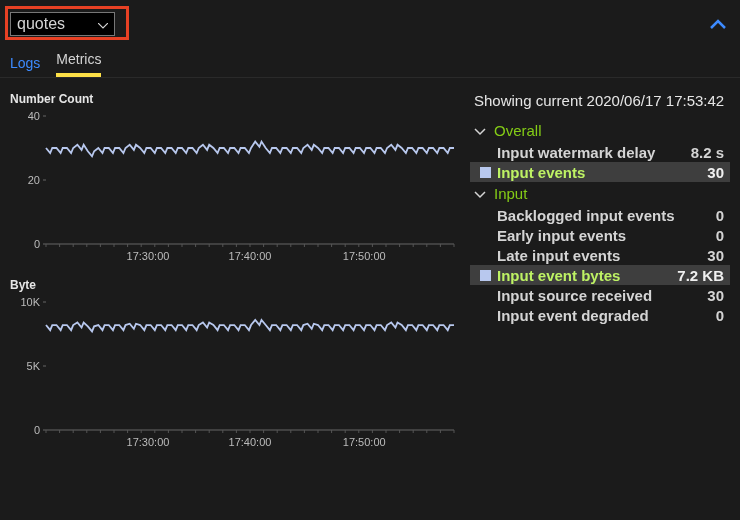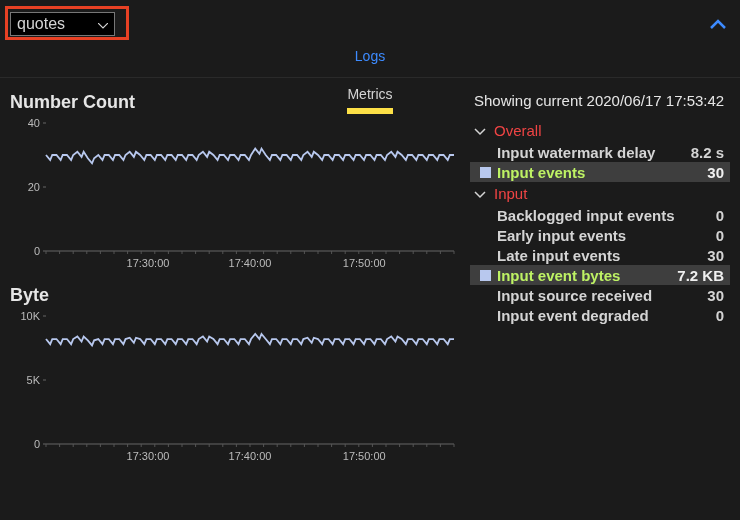--- a/index.html
+++ b/index.html
@@ -53,67 +53,66 @@
   .collapse-btn {
     color: #3d8bff;
     cursor: pointer;
     padding: 4px;
   }
   .tabs {
     display: flex;
     gap: 16px;
     padding: 0 10px;
     height: 30px;
-    align-items: center;
+    align-items: flex-end;
     border-bottom: 1px solid #2a2a2a;
-    flex-direction: column;
   }
   .tab {
     color: #d4d4d4;
     cursor: pointer;
     padding-bottom: 6px;
     font-size: 14px;
   }
   .tab.inactive { color: #3d8bff; }
   .tab.active {
-    border-bottom: 6px solid #fde047;
+    border-bottom: 4px solid #fde047;
   }
   .content {
     display: flex;
     padding: 14px 10px 10px 10px;
     gap: 10px;
   }
   .charts {
     flex: 1;
     min-width: 0;
   }
   .chart-block { margin-bottom: 10px; }
   .chart-title {
     color: #e6e6e6;
-    font-size: 18px;
+    font-size: 12px;
     font-weight: 600;
     margin-bottom: 2px;
   }
   .chart-svg { display: block; }
   .side {
     width: 260px;
     font-size: 15px;
   }
   .showing {
     color: #e6e6e6;
     margin-bottom: 10px;
     padding-left: 4px;
   }
   .group-head {
     display: flex;
     align-items: center;
     gap: 8px;
     padding: 3px 4px;
     cursor: pointer;
-    color: #ef4444;
+    color: #84cc16;
   }
   .metric-row {
     display: flex;
     align-items: center;
     padding: 2px 6px 2px 10px;
     gap: 6px;
     height: 20px;
     font-weight: bold;
   }
   .metric-row.sel { background: #3e3e3e; }

